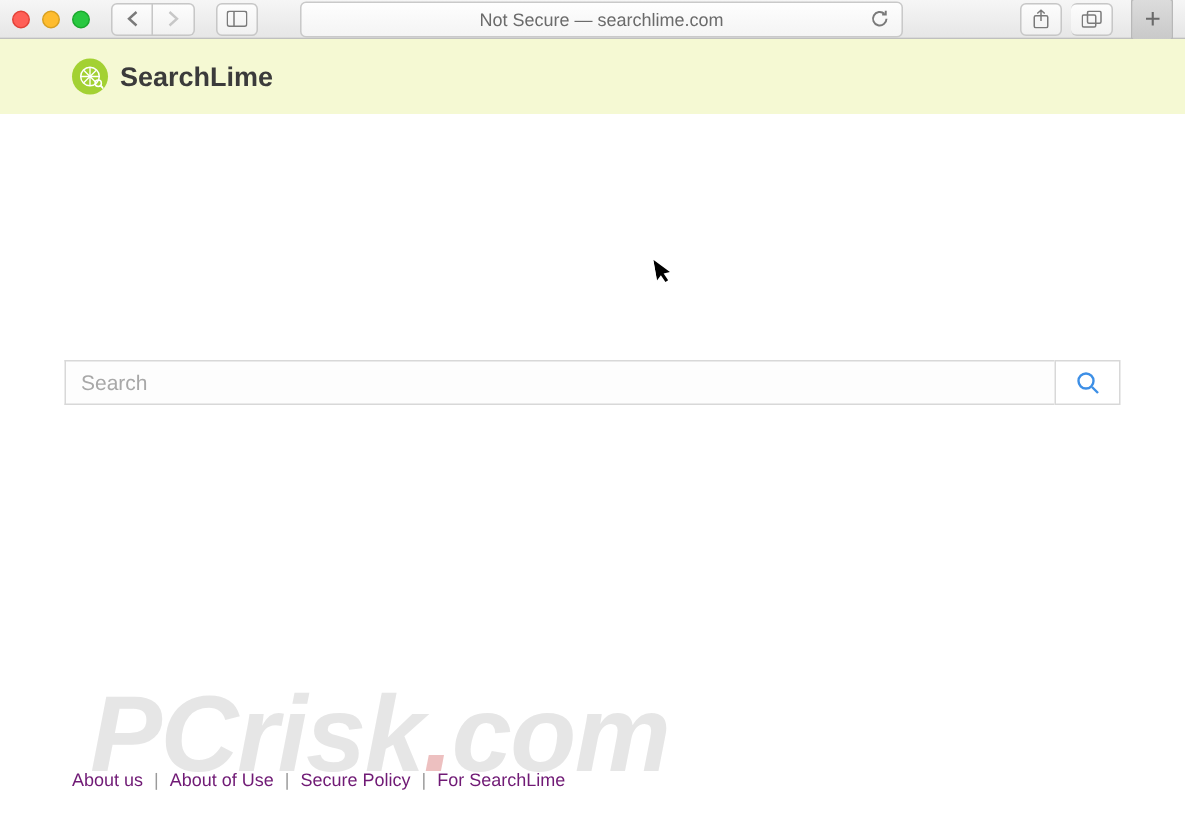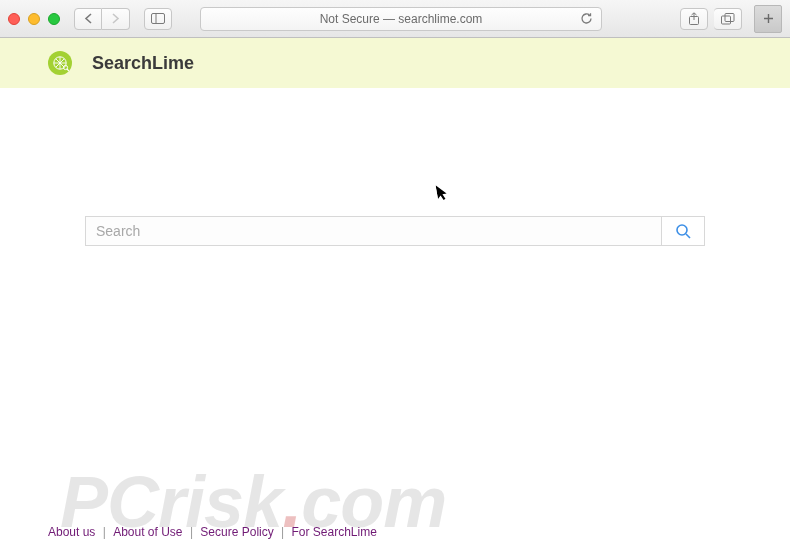--- a/index.html
+++ b/index.html
@@ -6,21 +6,21 @@
   body {
     width: 790px;
     height: 553px;
     font-family: -apple-system, BlinkMacSystemFont, "Helvetica Neue", sans-serif;
     background: #fff;
     overflow: hidden;
     position: relative;
   }
   
   .browser-chrome {
-    height: 38px;
+    height: 26px;
     background: linear-gradient(#f6f6f6, #e6e6e6);
     border-bottom: 1px solid #bfbfbf;
     display: flex;
     align-items: center;
     padding: 0 8px;
     gap: 8px;
     position: relative;
   }
   .traffic-lights { display: flex; gap: 8px; margin-right: 6px; }
   .tlight { width: 12px; height: 12px; border-radius: 50%; }
@@ -83,42 +83,43 @@
   .brand-band {
     height: 50px;
     background: #f5f9d3;
     display: flex;
     align-items: center;
     padding-left: 48px;
   }
   .logo {
     display: flex;
     align-items: center;
-    gap: 20px;
+    gap: 8px;
   }
   .logo-mark {
     width: 24px; height: 24px;
     border-radius: 50%;
     background: #a3d133;
     display:flex;align-items:center;justify-content:center;
   }
   .logo-text {
     font-weight: 700;
     font-size: 18px;
     color: #3b3b3b;
   }
   .search-area {
     margin-top: 128px;
     display: flex;
     justify-content: center;
   }
   .search-wrap {
     display: flex;
-    width: 620px;
+    width: 704px;
     height: 30px;
+    margin-top: 36px;
   }
   .search-input {
     flex: 1;
     border: 1px solid #d8d8d8;
     border-right: none;
     padding: 0 10px;
     font-size: 14px;
     color: #333;
     background: #fdfdfd;
   }

